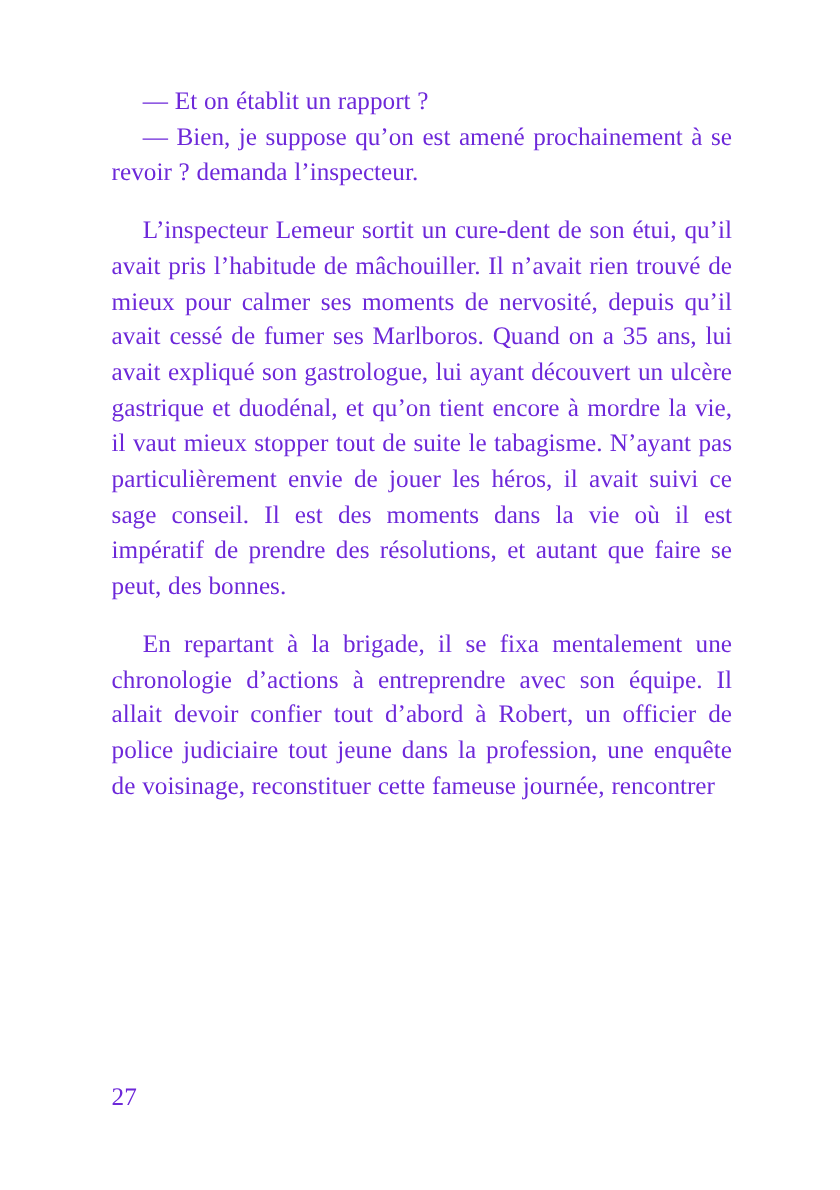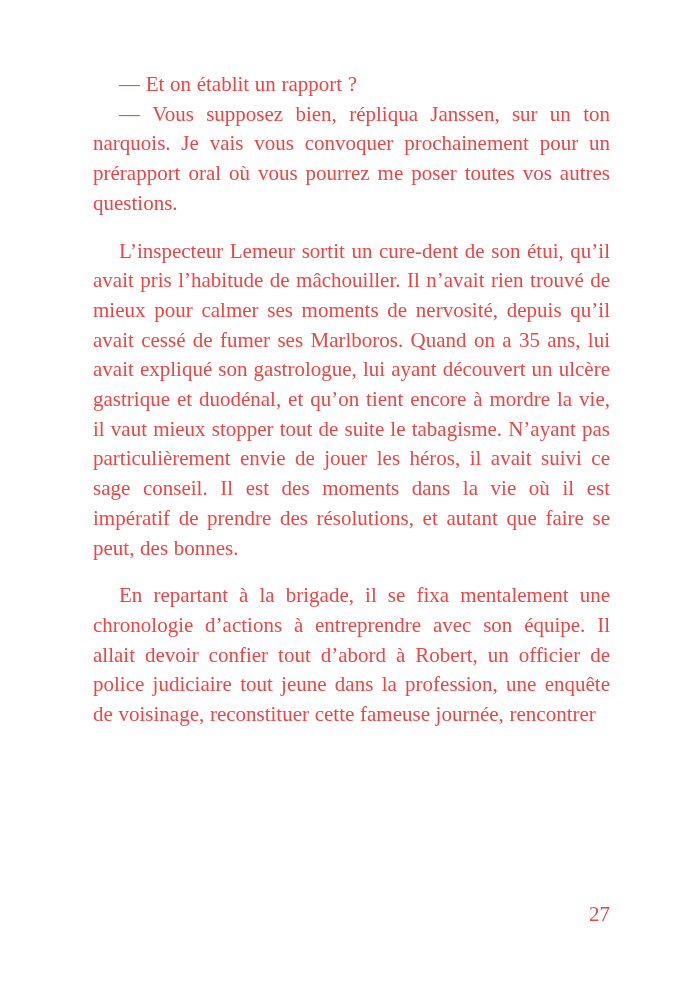--- a/index.html
+++ b/index.html
@@ -7,21 +7,21 @@
       padding: 0;
       background: #ffffff;
     }
     .page {
       position: relative;
       width: 700px;
       height: 992px;
       background: #ffffff;
       overflow: hidden;
       font-family: "Liberation Serif", "DejaVu Serif", serif;
-      color: #ef4444;
+      color: #6d28d9;
     }
     .text-block {
       position: absolute;
       left: 93px;
       top: 70px;
       width: 517px;
       font-size: 21px;
       line-height: 29.7px;
       text-align: justify;
       text-align-last: left;
@@ -34,31 +34,31 @@
     .para.spaced {
       margin-top: 18px;
     }
     .italic {
     }
     .page-number {
       position: absolute;
       top: 900px;
       left: 93px;
       width: 517px;
-      text-align: right;
+      text-align: left;
       font-size: 21px;
       line-height: 29.7px;
     }
   </style>
 </head>
 <body>
 
 <div class="page">
   <div class="text-block">
     <p class="para">—&nbsp;Et on établit un rapport&nbsp;?</p>
-    <p class="para">—&nbsp;Vous supposez bien, répliqua Janssen, sur un ton narquois. Je vais vous convoquer prochainement pour un prérapport oral où vous pourrez me poser toutes vos autres questions.</p>
+    <p class="para">—&nbsp;Bien, je suppose qu’on est amené prochainement à se revoir&nbsp;? demanda l’inspecteur.</p>
     <p class="para spaced">
       <span>L’inspecteur Lemeur sortit un cure-dent de son étui, qu’il avait pris l’habitude de mâchouiller. Il n’avait rien trouvé de mieux pour calmer ses moments de nervosité, depuis qu’il avait cessé de fumer ses </span><span class="italic">Marlboros</span><span>. Quand on a 35&nbsp;ans, lui avait expliqué son gastrologue, lui ayant découvert un ulcère gastrique et duodénal, et qu’on tient encore à mordre la vie, il vaut mieux stopper tout de suite le tabagisme. N’ayant pas particulièrement envie de jouer les héros, il avait suivi ce sage conseil. Il est des moments dans la vie où il est impératif de prendre des résolutions, et autant que faire se peut, des bonnes.</span>
     </p>
     <p class="para spaced">En repartant à la brigade, il se fixa mentalement une chronologie d’actions à entreprendre avec son équipe. Il allait devoir confier tout d’abord à Robert, un officier de police judiciaire tout jeune dans la profession, une enquête de voisinage, reconstituer cette fameuse journée, rencontrer</p>
   </div>
   <div class="page-number">27</div>
 </div>
 
 </body></html>

